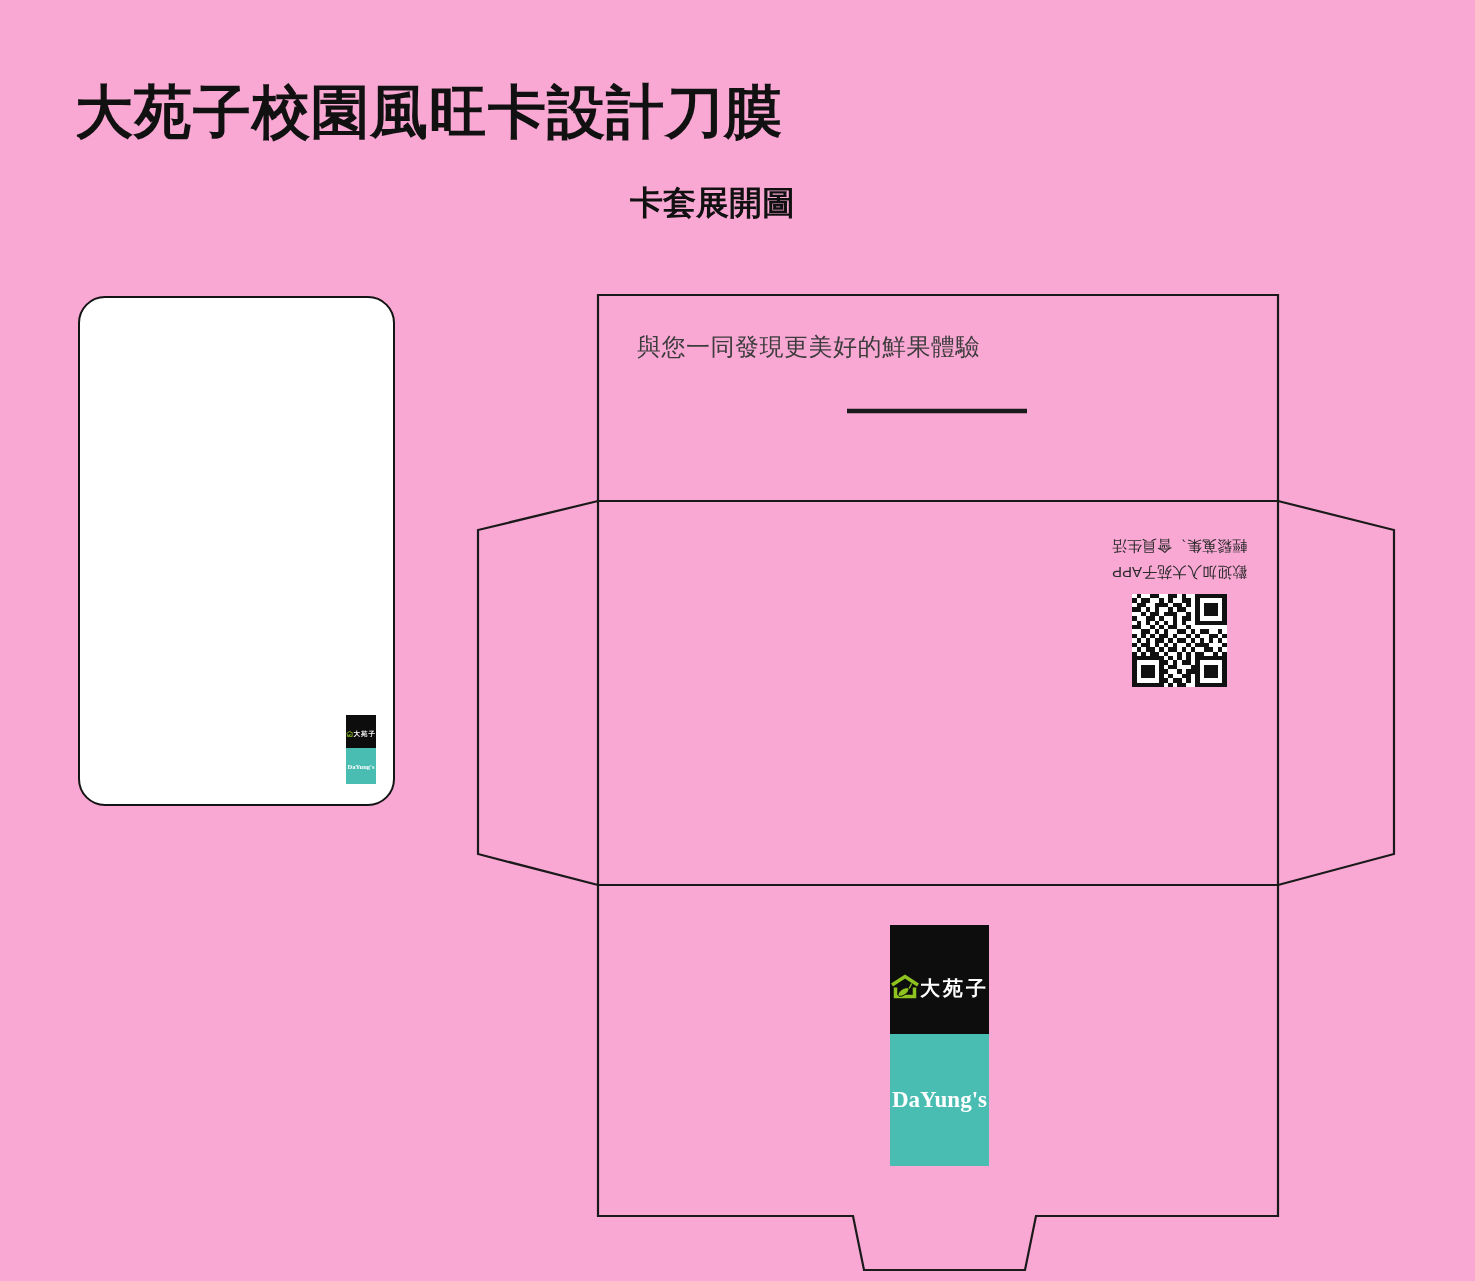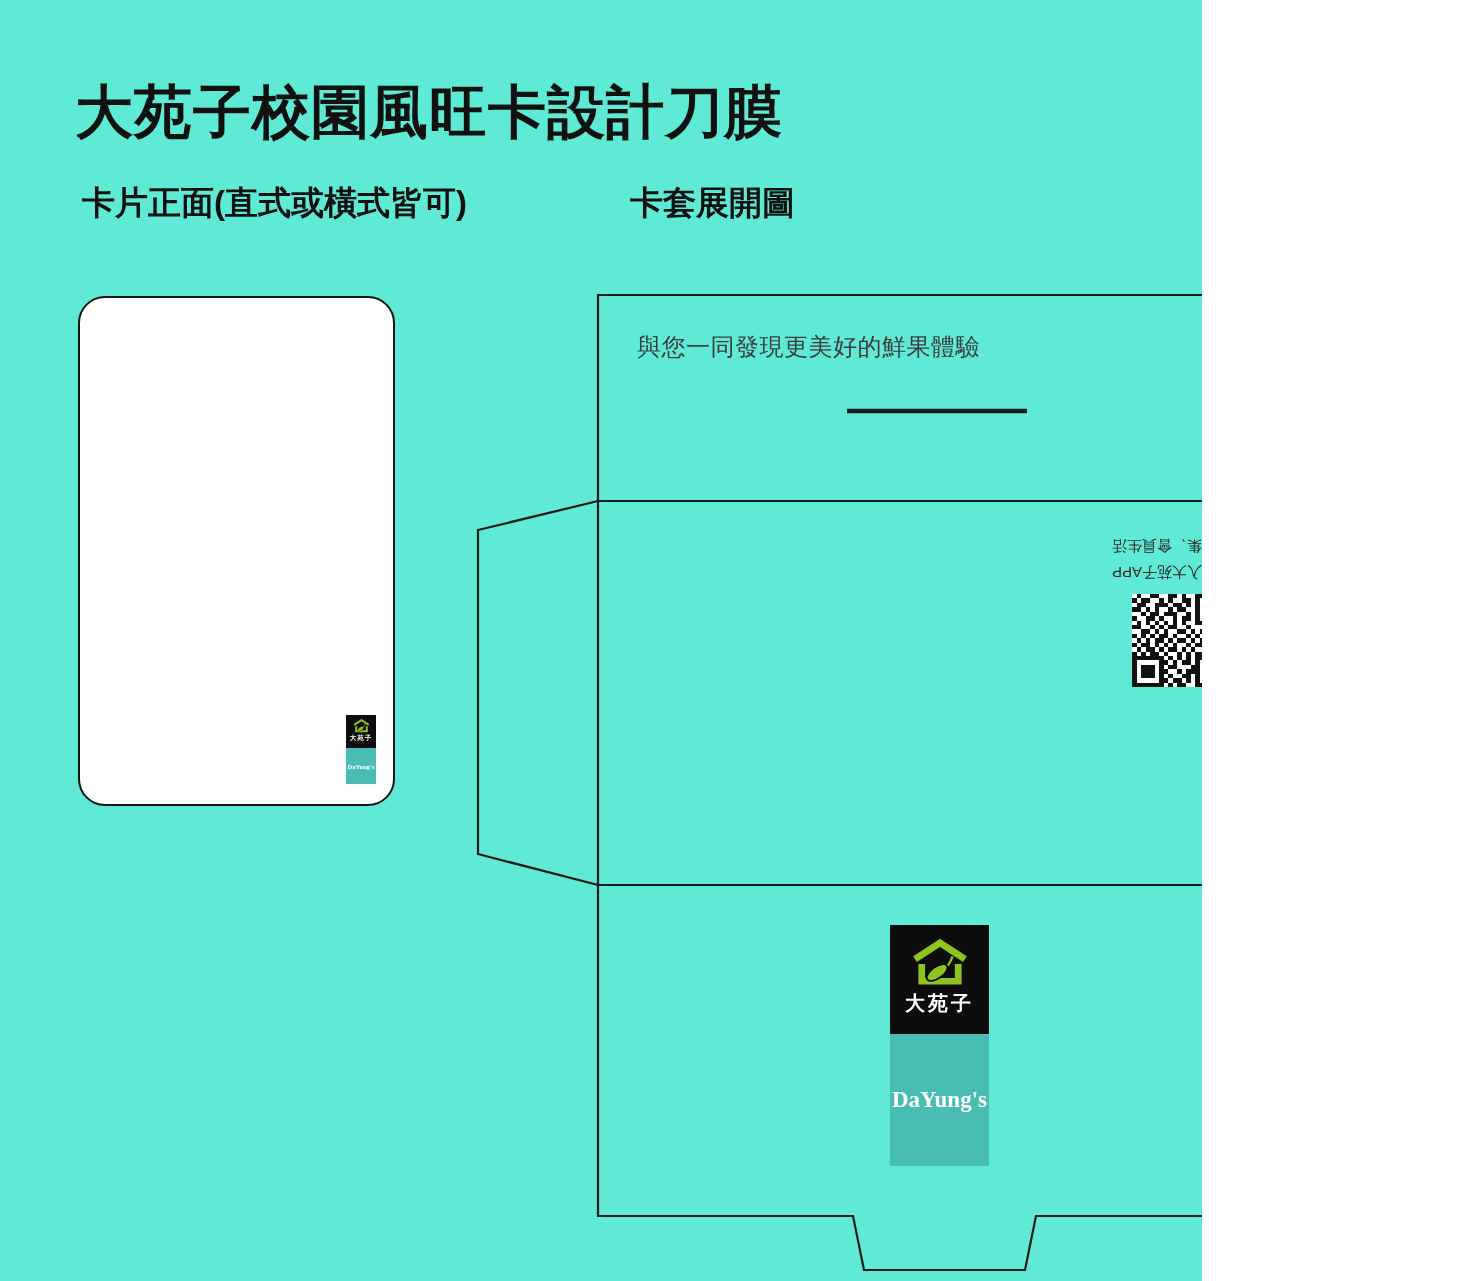--- a/index.html
+++ b/index.html
@@ -1,19 +1,19 @@
 <!DOCTYPE html>
 <html><head>
 <meta charset="utf-8">
 <style>
   * { margin:0; padding:0; box-sizing:border-box; }
   html,body { background:#ffffff; }
   body { font-family:"Liberation Sans","DejaVu Sans",sans-serif; }
   #canvas {
-    position:relative; width:1202px; height:1281px; background:#5eead4;
+    position:relative; width:1475px; height:1281px; background:#f9a8d4;
     overflow:hidden;
   }
 
   
   .page-title {
     position:absolute; left:75px; top:74px;
     font-size:58px; font-weight:900; color:#111; letter-spacing:1px;
     white-space:nowrap;
   }
   .section-label {
@@ -23,21 +23,21 @@
   .section-label.front { left:82px; }
   .section-label.sleeve { left:630px;text-align:center; }
 
   
   .card-outline {
     position:absolute; left:78px; top:296px; width:317px; height:510px;
     border:2.5px solid #141414; border-radius:27px; background:#fff;
   }
 
   
-  .logo-black { background:#0d0d0d; display:flex; flex-direction:column; align-items:center; }
+  .logo-black { background:#0d0d0d; display:flex; flex-direction:row; align-items:center; }
   .logo-teal  { background:#4abdb3; display:flex; align-items:center; justify-content:center; }
   .logo-zh    { color:#ffffff; font-weight:700; white-space:nowrap; }
   .logo-en    { color:#ffffff; font-weight:700; white-space:nowrap;font-family:Liberation Serif, serif; }
 
   
   .big-logo { position:absolute; left:890px; top:925px; width:99px; }
   .big-logo .logo-black { width:99px; height:109px; padding-top:14px; }
   .big-logo .house-icon { width:58px; height:48px; }
   .big-logo .logo-zh { font-size:20px; letter-spacing:3px; margin-top:3px; }
   .big-logo .logo-teal { width:99px; height:132px; }
@@ -76,21 +76,20 @@
   }
   .qr-code .m1 { background:#111; }
   .qr-code .m0 { background:transparent; }
 </style>
 </head>
 <body>
 
 <div id="canvas">
 
   <div class="page-title">大苑子校園風旺卡設計刀膜</div>
-  <div class="section-label front">卡片正面(直式或橫式皆可)</div>
   <div class="section-label sleeve">卡套展開圖</div>
 
   <div class="card-outline">
     <div class="small-logo">
       <div class="logo-black">
         <svg class="house-icon" viewBox="0 0 60 50" aria-hidden="true">
           <path d="M4,21 L30,4 L56,21" stroke="#8fc31f" stroke-width="7" fill="none"></path>
           <path d="M11,26 L11,44 L49,44 L49,26" stroke="#8fc31f" stroke-width="7" fill="none"></path>
           <path d="M43,18 C41,25 38,29 33,31" stroke="#8fc31f" stroke-width="2.5" fill="none"></path>
           <g transform="rotate(-35 27 35)">

